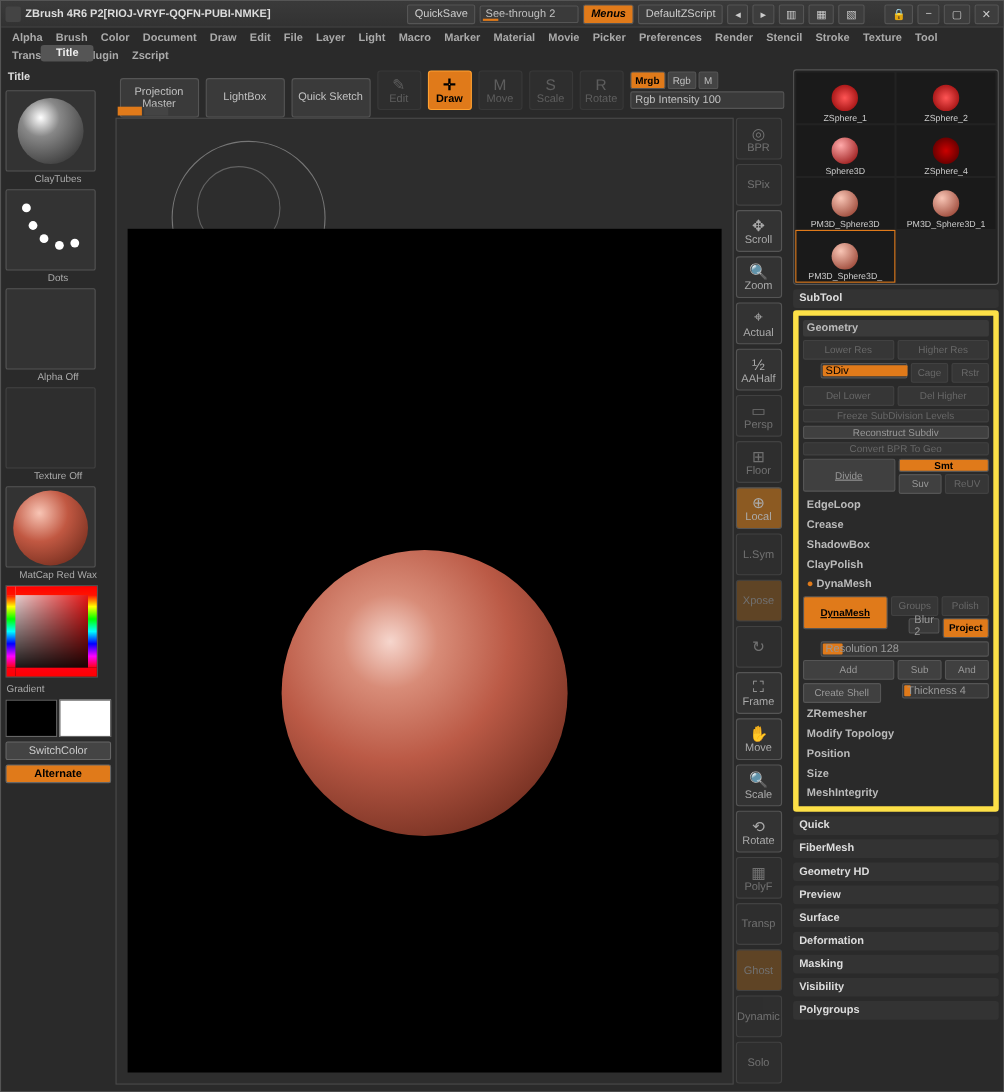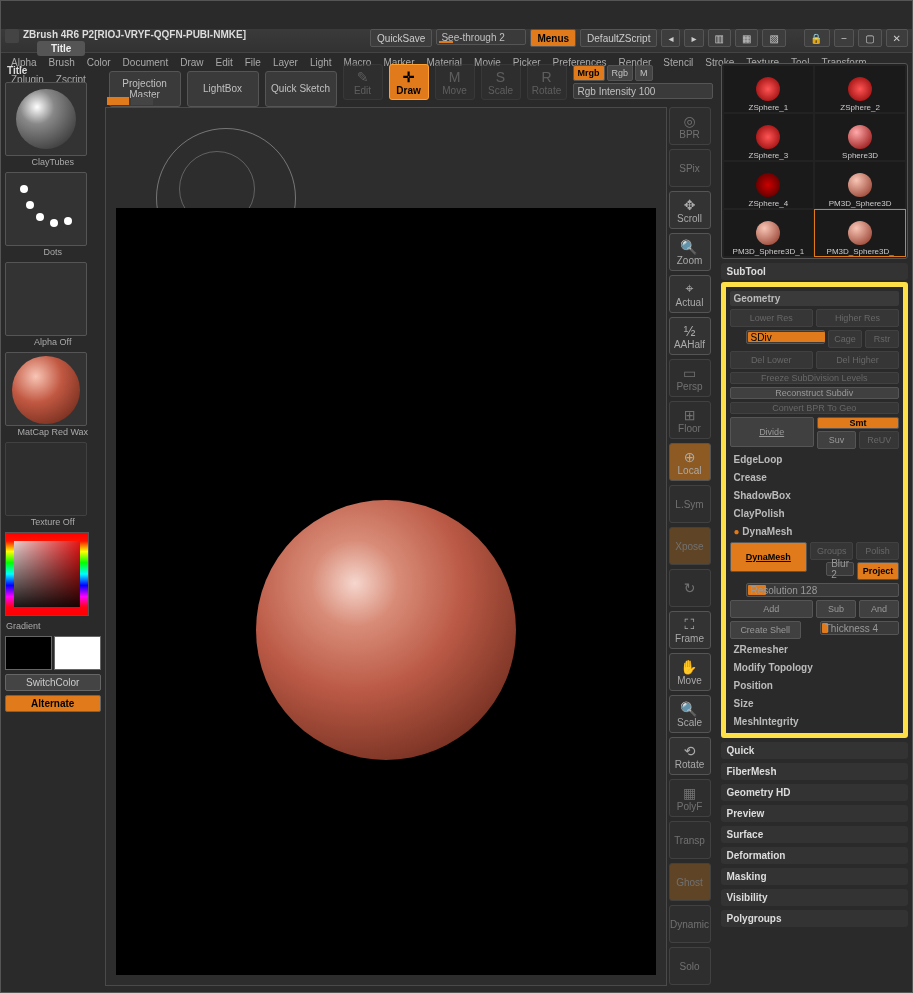--- a/index.html
+++ b/index.html
@@ -1,31 +1,31 @@
 <!DOCTYPE html>
 <html><head>
 <meta charset="utf-8">
 <style>
 * { margin: 0; padding: 0; box-sizing: border-box; font-family: Verdana, sans-serif; font-size: 10px; user-select: none; }
 body { width: 913px; height: 993px; background: #2a2a2a; color: #c0c0c0; overflow: hidden; position: relative; }
 .window { position: absolute; inset: 0; background: #2a2a2a; border: 1px solid #555; }
 
 
-.titlebar { height: 24px; background: linear-gradient(#3a3a3a,#323232); display: flex; align-items: flex-start; padding: 0 4px; gap: 4px; border-bottom: 1px solid #444; margin-top: 28px; }
+.titlebar { height: 24px; background: linear-gradient(#3a3a3a,#323232); display: flex; align-items: center; padding: 0 4px; gap: 4px; border-bottom: 1px solid #444; }
 .titlebar .logo { width: 14px; height: 14px; background: #444; border-radius: 2px; }
 .titlebar .title { color: #ddd; font-weight: bold; flex: 0 0 auto; }
 .titlebar .spacer { flex: 1; }
 .tbtn { height: 18px; padding: 0 6px; background: #3d3d3d; border: 1px solid #555; border-radius: 2px; display: flex; align-items: center; justify-content: center; color: #ccc; cursor: pointer; }
-.tbtn.oj { background: #e07a1a; color: #000; font-weight: bold; }
+.tbtn.oj { background: #e07a1a; color: #000; font-weight: bold; font-style: italic; }
 .slider-mini { width: 90px; height: 16px; background: #3a3a3a; border: 1px solid #555; border-radius: 2px; position: relative; display: flex; align-items: center; padding: 0 4px; }
 .slider-mini .bar { position: absolute; left: 2px; bottom: 1px; height: 2px; background: #e07a1a; }
 
 
 .menubar { height: 34px; display: flex; flex-wrap: wrap; padding: 2px 4px; gap: 2px 0; }
-.mitem { padding: 2px 6px; color: #aaa; cursor: pointer; }
+.mitem { padding: 2px 6px; color: #aaa; cursor: pointer; font-weight: bold; }
 .titlechip { position: absolute; left: 36px; top: 40px; background: #555; padding: 2px 14px; border-radius: 3px; color: #eee; font-weight: bold; }
 
 
 .main { position: absolute; top: 58px; left: 0; right: 0; bottom: 0; display: flex; }
 .leftcol { width: 116px; padding: 4px; display: flex; flex-direction: column; gap: 4px; }
 .center { flex: 1; display: flex; flex-direction: column; }
 .rightcol { width: 220px; padding: 4px; overflow: hidden; }
 
 
 .leftlabel { color: #ddd; font-weight: bold; padding: 2px; }
@@ -170,28 +170,28 @@
           <span style="left:48px;top:38px"></span>
         </div>
       </div>
       <div class="thumb-label">Dots</div>
     </div>
     <div>
       <div class="thumb"></div>
       <div class="thumb-label">Alpha Off</div>
     </div>
     <div>
+      <div class="thumb dim"></div>
+      <div class="thumb-label">Texture Off</div>
+    </div>
+    <div>
       <div class="thumb">
             <div class="redball"></div>
           </div>
       <div class="thumb-label">MatCap Red Wax</div>
-    </div>
-    <div>
-      <div class="thumb dim"></div>
-      <div class="thumb-label">Texture Off</div>
     </div>
     <div class="colorpicker">
           <div class="hue"></div>
         </div>
     <div class="thumb-label" style="text-align:left">Gradient</div>
     <div class="swatchrow">
       <div class="swatch" style="background:#000"></div>
       <div class="swatch" style="background:#fff"></div>
     </div>
     <div class="pillbtn">SwitchColor</div>
@@ -338,24 +338,20 @@
 
   <div class="rightcol">
     <div class="toolgrid">
       <div class="toolcell">
             <div class="mini" style="background:radial-gradient(circle,#f55,#800);border-radius:50%"></div>
             <span class="lbl">ZSphere_1</span>
           </div>
       <div class="toolcell">
             <div class="mini" style="background:radial-gradient(circle,#f55,#800);border-radius:50%"></div>
             <span class="lbl">ZSphere_2</span>
-          </div>
-      <div class="toolcell">
-            <div class="mini" style="background:radial-gradient(circle,#f55,#800);border-radius:50%"></div>
-            <span class="lbl">ZSphere_3</span>
           </div>
       <div class="toolcell">
             <div class="mini" style="background:radial-gradient(circle at 35% 30%,#faa,#800);border-radius:50%"></div>
             <span class="lbl">Sphere3D</span>
           </div>
       <div class="toolcell">
             <div class="mini" style="background:radial-gradient(circle,#c00,#400);border-radius:50%"></div>
             <span class="lbl">ZSphere_4</span>
           </div>
       <div class="toolcell">

